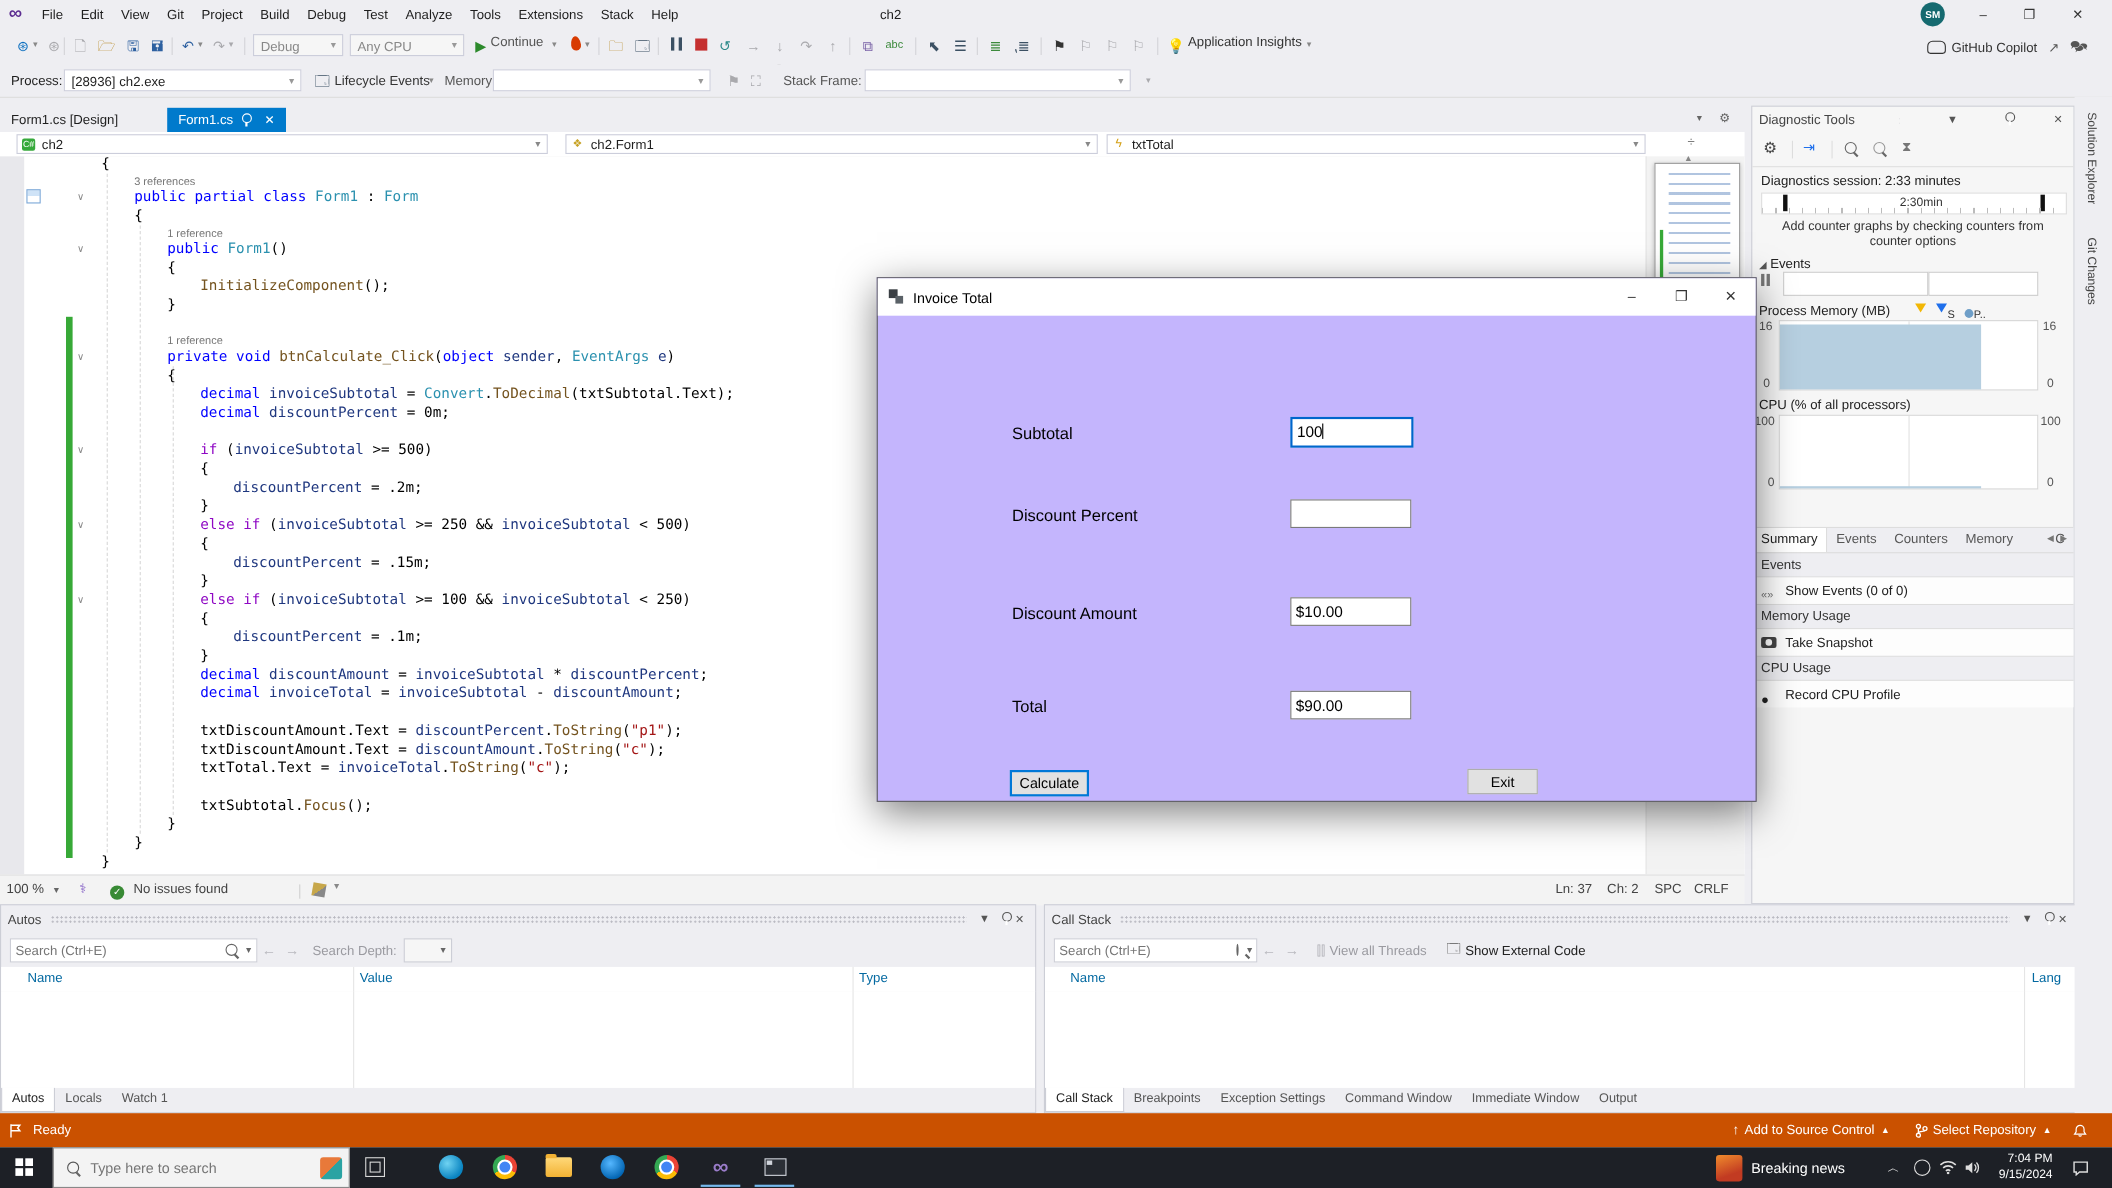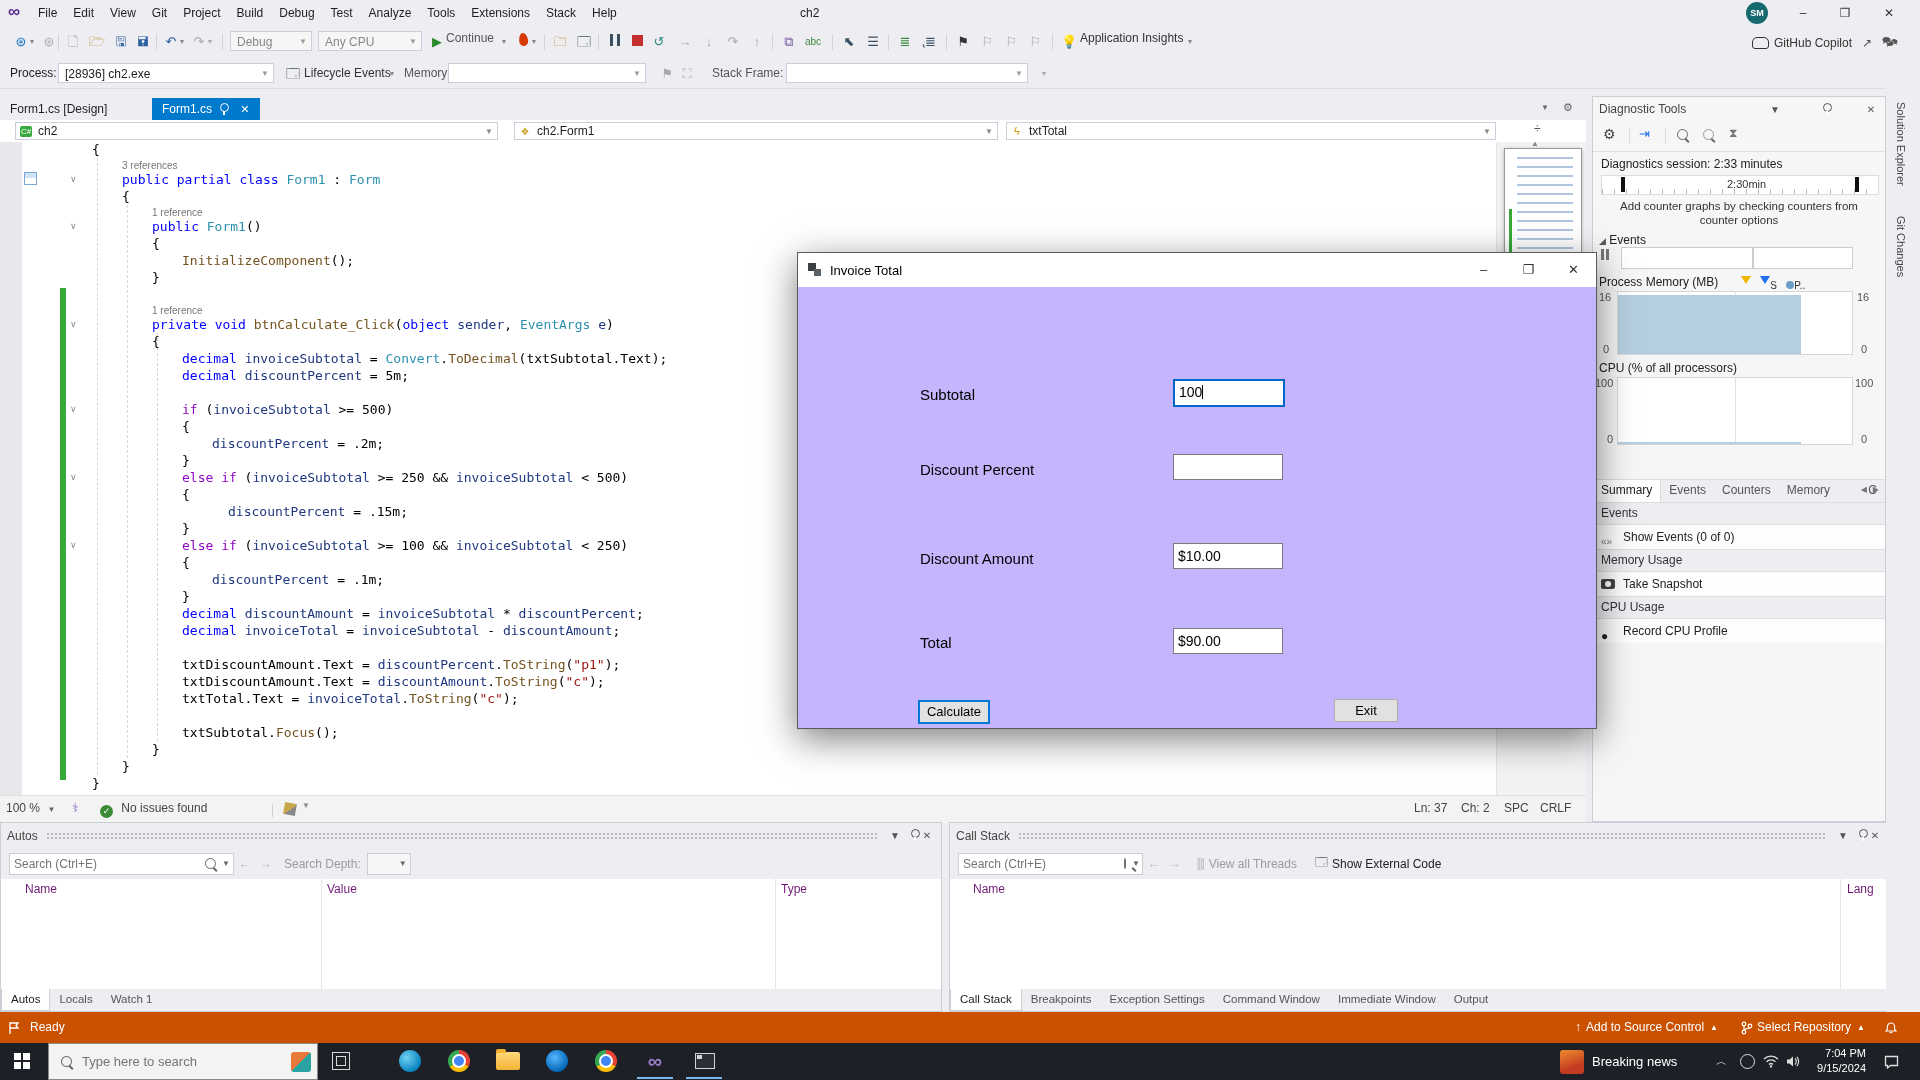--- a/index.html
+++ b/index.html
@@ -74,21 +74,21 @@
          line-height:13px;text-align:center;margin-right:5px;vertical-align:-2px;}
   .broom{display:inline-block;width:12px;height:12px;background:linear-gradient(135deg,#c7a74a 0 55%,#888 55%);transform:rotate(10deg);}
   
   .panel{position:absolute;background:#eeeef2;border:1px solid #ccced6;box-sizing:border-box;}
   .ptitle{position:absolute;left:0;top:0;right:0;height:25px;font-size:12px;color:#444;display:flex;align-items:center;padding:0 6px;}
   .pdots{flex:1;height:7px;margin:0 8px;background-image:radial-gradient(#b8b8c0 1px,transparent 1px);background-size:4px 4px;}
   .picon{width:16px;text-align:center;color:#555;font-size:10px;}
   .ptool{position:absolute;left:0;top:25px;right:0;height:31px;display:flex;align-items:center;padding:0 8px;font-size:12px;color:#777;}
   .psearch{height:22px;background:#fff;border:1px solid #ccced6;display:flex;align-items:center;box-sizing:border-box;}
   .psearch input{border:none;outline:none;flex:1;font-size:12px;color:#333;font-family:"Liberation Sans",sans-serif;background:transparent;padding:0 4px;}
-  .phead{position:absolute;left:0;right:0;height:22px;background:#fff;border-bottom:1px solid #e5e5e5;font-size:12px;color:#701a75;}
+  .phead{position:absolute;left:0;right:0;height:22px;background:#fff;border-bottom:1px solid #e5e5e5;font-size:12px;color:#0369a1;}
   .pbody{position:absolute;left:0;right:0;background:#fff;}
   .ptabs{position:absolute;left:0;bottom:0;right:0;height:22px;background:#eeeef2;display:flex;font-size:11.5px;color:#555;}
   .ptab{padding:0 9px;line-height:21px;}
   .ptab.active{background:#fff;border:1px solid #ccced6;border-top:none;color:#222;}
   .colsep{position:absolute;top:0;width:1px;background:#e5e5e5;}
   .garrow{color:#b9b9bf;font-size:13px;margin:0 4px;}
   
   .diag{position:absolute;left:1592px;top:96px;width:294px;height:726px;background:#f6f6f6;border:1px solid #ccced6;box-sizing:border-box;font-size:12px;}
   .dsection-band{background:#eeeef2;border-top:1px solid #ddd;border-bottom:1px solid #ddd;color:#333;line-height:21px;padding:0 8px;}
   .dsection-row{background:#fdfdfd;color:#222;line-height:24px;padding:0 8px 0 30px;position:relative;}
@@ -301,29 +301,29 @@
         <div class="cl lens" style="padding-left: 152px;"><span class="tok-lens">1 reference</span></div>
         <div class="cl" style="padding-left: 152px;"><span class="fold">∨</span><span class="tok-kw">public</span><span class="tok-pl"> </span><span class="tok-ty">Form1</span><span class="tok-pl">()</span></div>
         <div class="cl" style="padding-left: 152px;"><span class="tok-pl">{</span></div>
         <div class="cl" style="padding-left: 182px;"><span class="tok-me">InitializeComponent</span><span class="tok-pl">();</span></div>
         <div class="cl" style="padding-left: 152px;"><span class="tok-pl">}</span></div>
         <div class="cl">&nbsp;</div>
         <div class="cl lens" style="padding-left: 152px;"><span class="tok-lens">1 reference</span></div>
         <div class="cl" style="padding-left: 152px;"><span class="fold">∨</span><span class="tok-kw">private</span><span class="tok-pl"> </span><span class="tok-kw">void</span><span class="tok-pl"> </span><span class="tok-me">btnCalculate_Click</span><span class="tok-pl">(</span><span class="tok-kw">object</span><span class="tok-pl"> </span><span class="tok-lo">sender</span><span class="tok-pl">, </span><span class="tok-ty">EventArgs</span><span class="tok-pl"> </span><span class="tok-lo">e</span><span class="tok-pl">)</span></div>
         <div class="cl" style="padding-left: 152px;"><span class="tok-pl">{</span></div>
         <div class="cl" style="padding-left: 182px;"><span class="tok-kw">decimal</span><span class="tok-pl"> </span><span class="tok-lo">invoiceSubtotal</span><span class="tok-pl"> = </span><span class="tok-ty">Convert</span><span class="tok-pl">.</span><span class="tok-me">ToDecimal</span><span class="tok-pl">(txtSubtotal.Text);</span></div>
-        <div class="cl" style="padding-left: 182px;"><span class="tok-kw">decimal</span><span class="tok-pl"> </span><span class="tok-lo">discountPercent</span><span class="tok-pl"> = 5m;</span></div>
+        <div class="cl" style="padding-left: 182px;"><span class="tok-kw">decimal</span><span class="tok-pl"> </span><span class="tok-lo">discountPercent</span><span class="tok-pl"> = 0m;</span></div>
         <div class="cl">&nbsp;</div>
         <div class="cl" style="padding-left: 182px;"><span class="fold">∨</span><span class="tok-ct">if</span><span class="tok-pl"> (</span><span class="tok-lo">invoiceSubtotal</span><span class="tok-pl"> &gt;= 500)</span></div>
         <div class="cl" style="padding-left: 182px;"><span class="tok-pl">{</span></div>
         <div class="cl" style="padding-left: 212px;"><span class="tok-lo">discountPercent</span><span class="tok-pl"> = .2m;</span></div>
         <div class="cl" style="padding-left: 182px;"><span class="tok-pl">}</span></div>
         <div class="cl" style="padding-left: 182px;"><span class="fold">∨</span><span class="tok-ct">else</span><span class="tok-pl"> </span><span class="tok-ct">if</span><span class="tok-pl"> (</span><span class="tok-lo">invoiceSubtotal</span><span class="tok-pl"> &gt;= 250 &amp;&amp; </span><span class="tok-lo">invoiceSubtotal</span><span class="tok-pl"> &lt; 500)</span></div>
         <div class="cl" style="padding-left: 182px;"><span class="tok-pl">{</span></div>
-        <div class="cl" style="padding-left: 212px; margin-left: 16px;"><span class="tok-lo">discountPercent</span><span class="tok-pl"> = .15m;</span></div>
+        <div class="cl" style="padding-left: 212px;"><span class="tok-lo">discountPercent</span><span class="tok-pl"> = .15m;</span></div>
         <div class="cl" style="padding-left: 182px;"><span class="tok-pl">}</span></div>
         <div class="cl" style="padding-left: 182px;"><span class="fold">∨</span><span class="tok-ct">else</span><span class="tok-pl"> </span><span class="tok-ct">if</span><span class="tok-pl"> (</span><span class="tok-lo">invoiceSubtotal</span><span class="tok-pl"> &gt;= 100 &amp;&amp; </span><span class="tok-lo">invoiceSubtotal</span><span class="tok-pl"> &lt; 250)</span></div>
         <div class="cl" style="padding-left: 182px;"><span class="tok-pl">{</span></div>
         <div class="cl" style="padding-left: 212px;"><span class="tok-lo">discountPercent</span><span class="tok-pl"> = .1m;</span></div>
         <div class="cl" style="padding-left: 182px;"><span class="tok-pl">}</span></div>
         <div class="cl" style="padding-left: 182px;"><span class="tok-kw">decimal</span><span class="tok-pl"> </span><span class="tok-lo">discountAmount</span><span class="tok-pl"> = </span><span class="tok-lo">invoiceSubtotal</span><span class="tok-pl"> * </span><span class="tok-lo">discountPercent</span><span class="tok-pl">;</span></div>
         <div class="cl" style="padding-left: 182px;"><span class="tok-kw">decimal</span><span class="tok-pl"> </span><span class="tok-lo">invoiceTotal</span><span class="tok-pl"> = </span><span class="tok-lo">invoiceSubtotal</span><span class="tok-pl"> - </span><span class="tok-lo">discountAmount</span><span class="tok-pl">;</span></div>
         <div class="cl">&nbsp;</div>
         <div class="cl" style="padding-left: 182px;"><span class="tok-pl">txtDiscountAmount.Text = </span><span class="tok-lo">discountPercent</span><span class="tok-pl">.</span><span class="tok-me">ToString</span><span class="tok-pl">(</span><span class="tok-st">"p1"</span><span class="tok-pl">);</span></div>
         <div class="cl" style="padding-left: 182px;"><span class="tok-pl">txtDiscountAmount.Text = </span><span class="tok-lo">discountAmount</span><span class="tok-pl">.</span><span class="tok-me">ToString</span><span class="tok-pl">(</span><span class="tok-st">"c"</span><span class="tok-pl">);</span></div>

